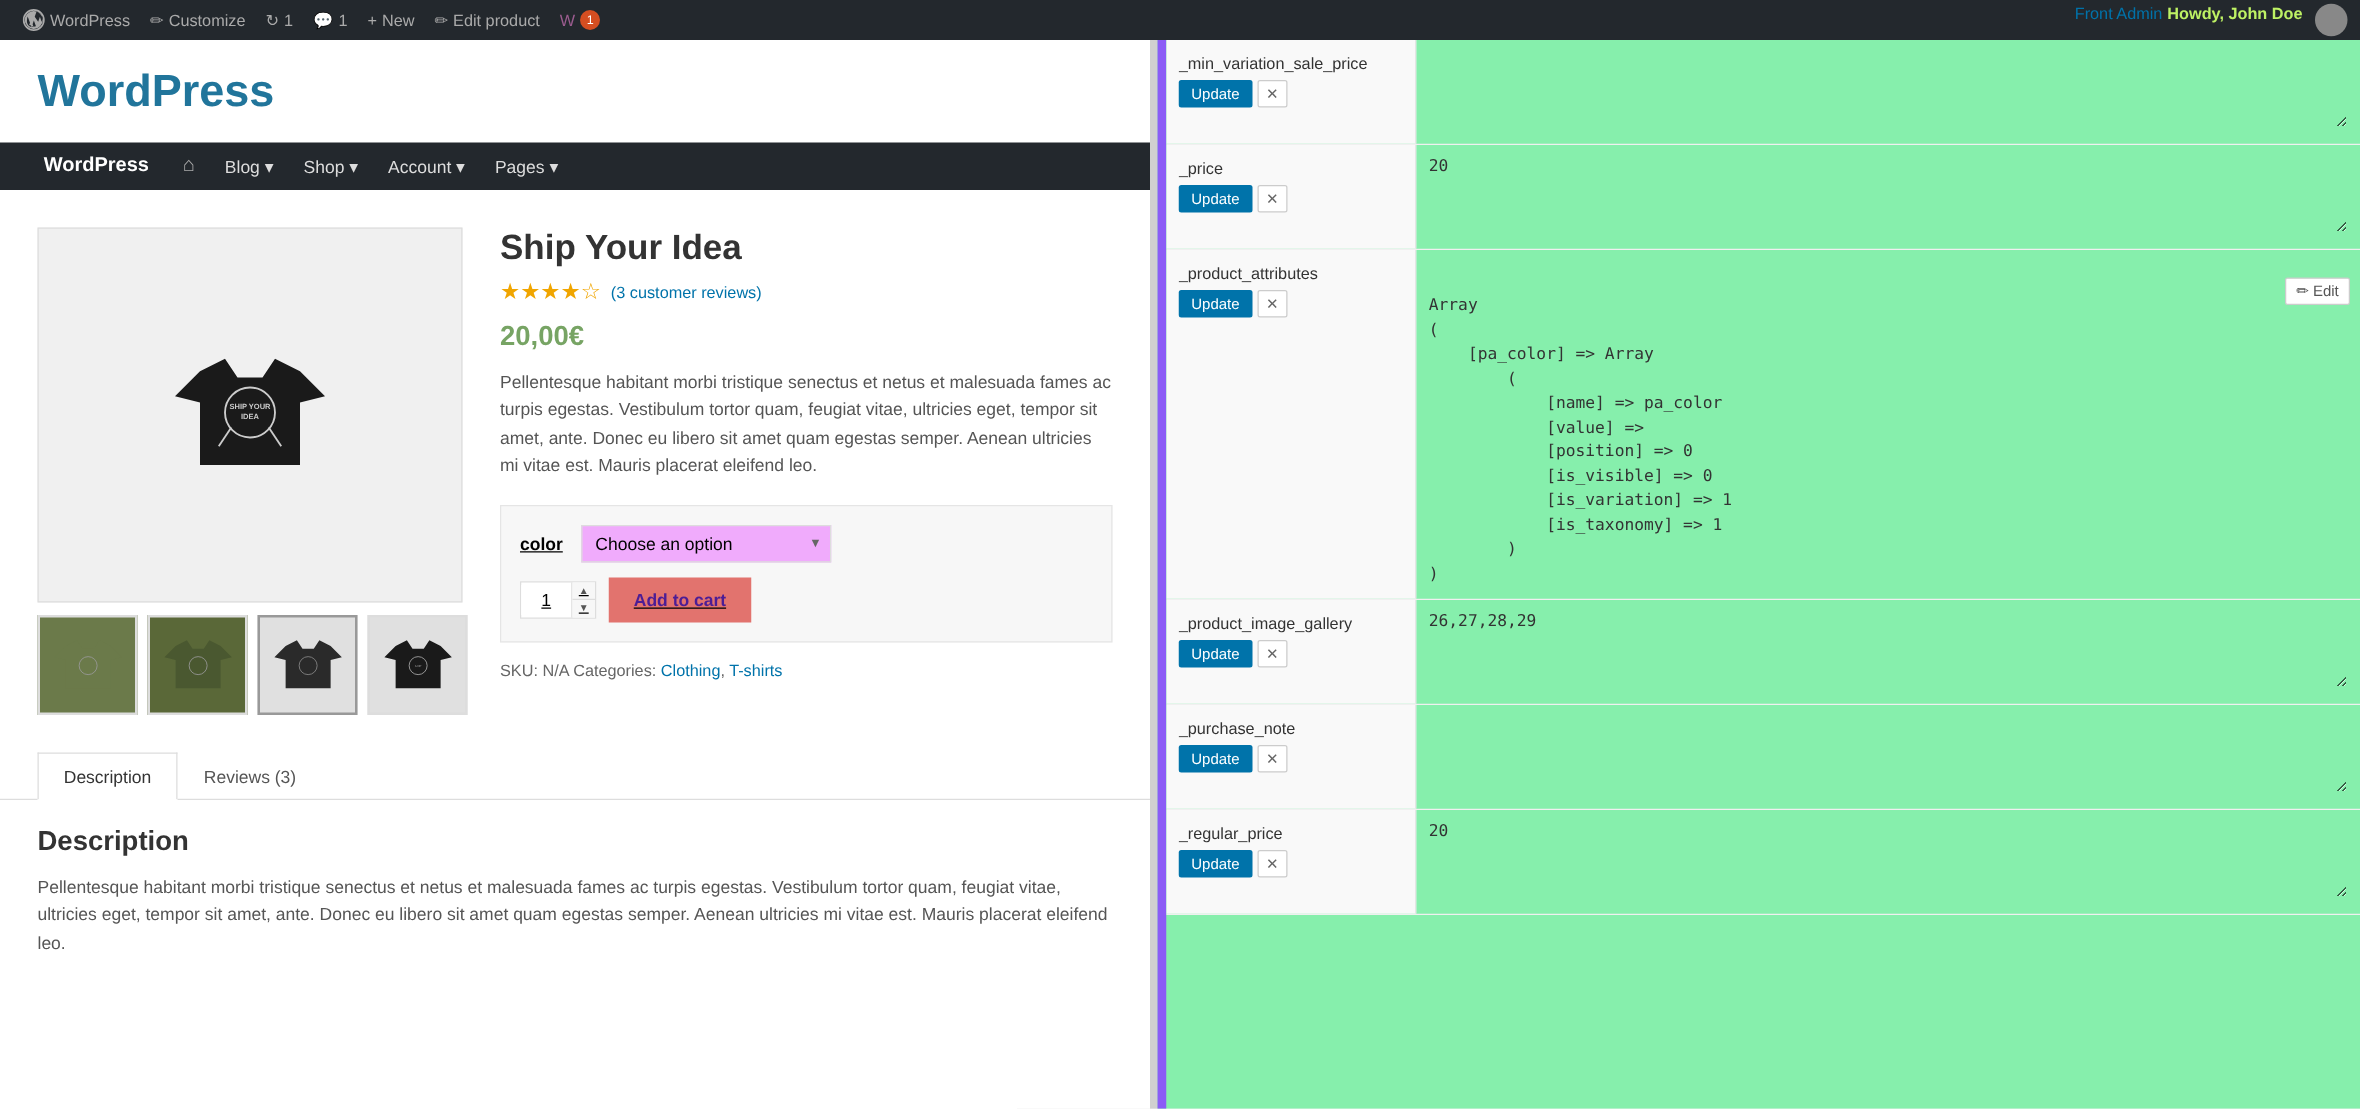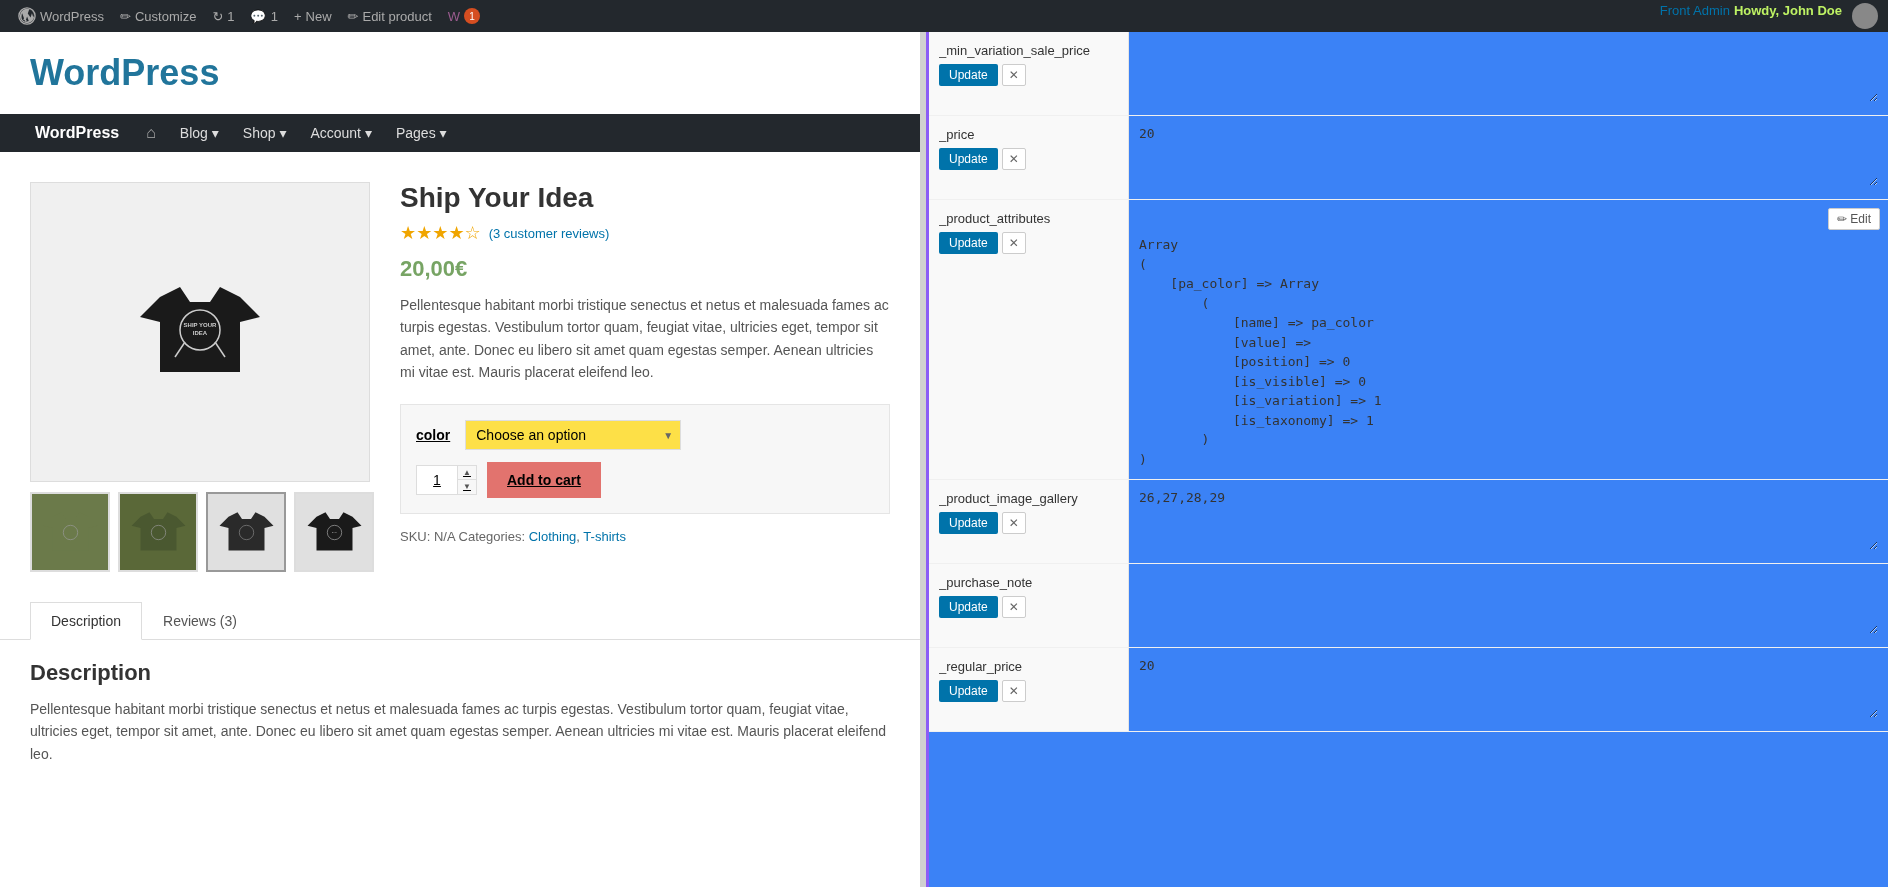--- a/index.html
+++ b/index.html
@@ -168,24 +168,24 @@
       margin-bottom: 15px;
       text-decoration: underline;
     }
     .color-row {
       display: flex;
       align-items: center;
       gap: 15px;
     }
     .color-label { font-size: 14px; font-weight: 600; }
     .color-select {
-      width: 216px;
+      width: 200px;
       padding: 6px 30px 6px 10px;
       border: 1px solid #ddd;
-      background: #fde047;
+      background: #f0abfc;
       font-size: 14px;
       appearance: none;
       cursor: pointer;
       position: relative;
     }
     .select-wrapper {
       position: relative;
       display: inline-block;
     }
     .select-wrapper::after {
@@ -227,21 +227,21 @@
       display: flex;
       align-items: center;
       justify-content: center;
       cursor: pointer;
       font-size: 8px;
       color: #555;
     }
     .qty-arrow:first-child { border-bottom: 1px solid #ddd; }
     .add-to-cart-btn {
       background: #e2736e;
-      color: #000000;
+      color: #4c1d95;
       border: none;
       padding: 10px 20px;
       font-size: 14px;
       cursor: pointer;
       font-weight: 600;
     }
 
     .sku-info {
       font-size: 13px;
       color: #666;
@@ -281,22 +281,22 @@
     }
     .tab-content p {
       color: #555;
       line-height: 1.6;
       font-size: 14px;
     }
 
     
     .right-panel {
       flex: 1;
-      background: #3b82f6;
-      border-left: 3px solid #8b5cf6;
+      background: #86efac;
+      border-left: 7px solid #8b5cf6;
       overflow-y: auto;
       padding: 0;
     }
 
     .cf-row {
       display: flex;
       border-bottom: 1px solid #f0f0f0;
     }
     .cf-key {
       width: 200px;
@@ -346,21 +346,21 @@
       min-height: 60px;
       border: none;
       background: transparent;
       resize: vertical;
       font-size: 13px;
       font-family: monospace;
       color: #333;
     }
     .cf-edit-btn {
       position: absolute;
-      top: 8px;
+      top: 22px;
       right: 8px;
       background: #fff;
       border: 1px solid #ccc;
       padding: 3px 8px;
       font-size: 12px;
       cursor: pointer;
       border-radius: 2px;
       color: #555;
     }
     .cf-value-text {

